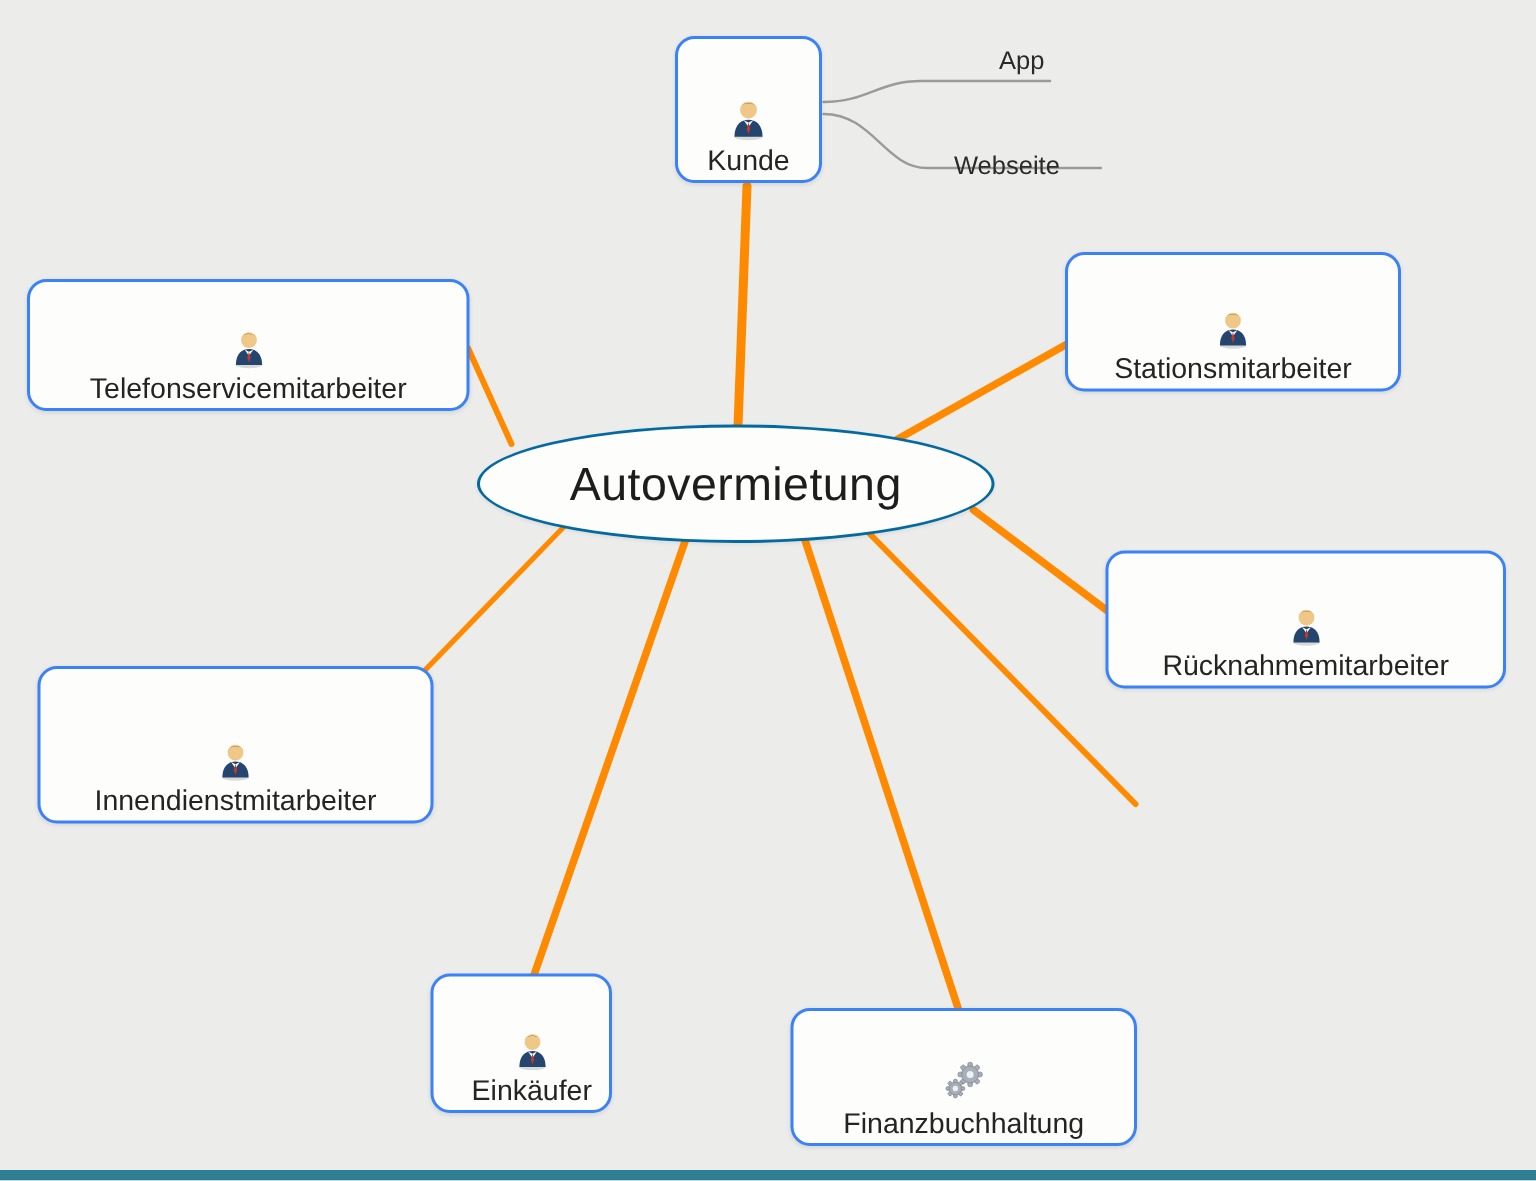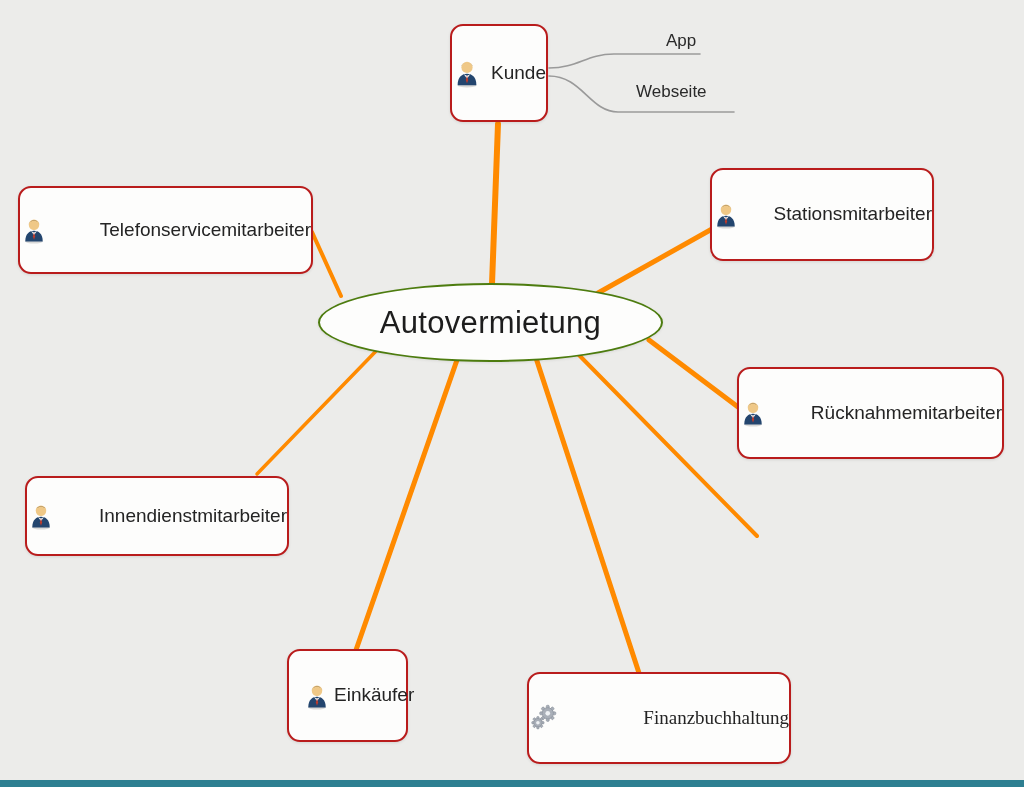--- a/index.html
+++ b/index.html
@@ -16,42 +16,43 @@
     overflow: hidden;
   }
   #connectors {
     position: absolute;
     left: 0; top: 0;
     pointer-events: none;
   }
   .node {
     position: absolute;
     display: flex;
+    flex-direction: column;
     align-items: center;
-    justify-content: space-between;
+    justify-content: flex-end;
     gap: 3px;
     background: #FDFDFC;
-    border: 2px solid #b91c1c;
+    border: 2px solid #3b82f6;
     border-radius: 13px;
     box-shadow: 0 1px 3px rgba(0,0,0,0.10);
     cursor: pointer;
   }
   .node-label {
     font-size: 19px;
     color: #242424;
     white-space: nowrap;
     line-height: 1.2;
   }
   .icon { flex: 0 0 auto; }
   .center-node {
     position: absolute;
     left: 318px; top: 283px;
     width: 345px; height: 79px;
     background: #FDFDFC;
-    border: 2px solid #4d7c0f;
+    border: 2px solid #0369a1;
     border-radius: 50%;
     display: flex;
     align-items: center;
     justify-content: center;
     box-shadow: 0 1px 3px rgba(0,0,0,0.08);
     cursor: pointer;
   }
   .center-node span {
     font-size: 31px;
     color: #1d1d1d;
@@ -152,39 +153,39 @@
   </div>
 
   <div class="node" style="left:737px;top:367px;width:267px;height:92px;">
     <svg class="icon" width="28" height="28">
         <use href="#icon-person"></use>
       </svg>
     <div class="node-label">Rücknahmemitarbeiter</div>
   </div>
 
 
-  <div class="node" style="left:527px;top:672px;width:264px;height:92px;font-family:Liberation Serif, serif;">
+  <div class="node" style="left:527px;top:672px;width:231px;height:92px;">
     <svg class="icon" width="30" height="30">
         <use href="#icon-gears"></use>
       </svg>
     <div class="node-label">Finanzbuchhaltung</div>
   </div>
 
   <div class="node" style="left:287px;top:649px;width:121px;height:93px;padding-left:14px;">
     <svg class="icon" width="28" height="28">
         <use href="#icon-person"></use>
       </svg>
     <div class="node-label">Einkäufer</div>
   </div>
 
-  <div class="node" style="left:25px;top:476px;width:264px;height:80px;">
+  <div class="node" style="left:25px;top:444px;width:264px;height:105px;">
     <svg class="icon" width="28" height="28">
         <use href="#icon-person"></use>
       </svg>
     <div class="node-label">Innendienstmitarbeiter</div>
   </div>
 
   <div class="child-label" style="left:666px;top:31px;">App</div>
-  <div class="child-label" style="left:636px;top:82px;">Webseite</div>
+  <div class="child-label" style="left:636px;top:101px;">Webseite</div>
 
   <div class="bottom-bar"></div>
 
 </div>
 
 </body></html>

